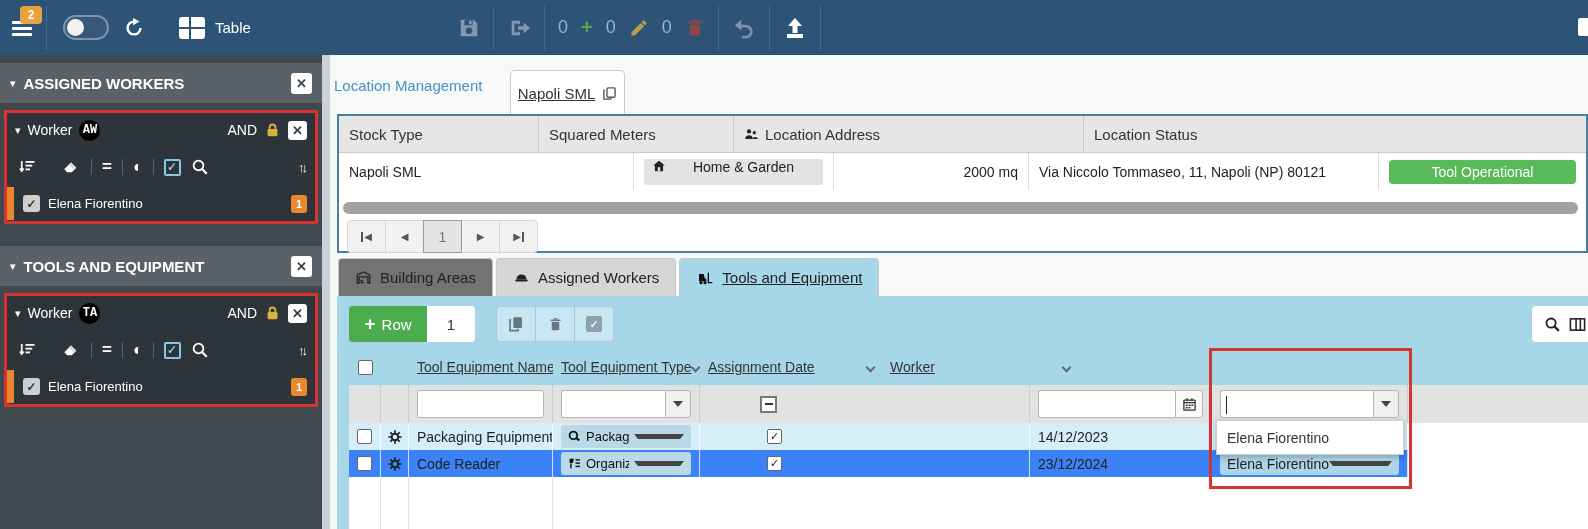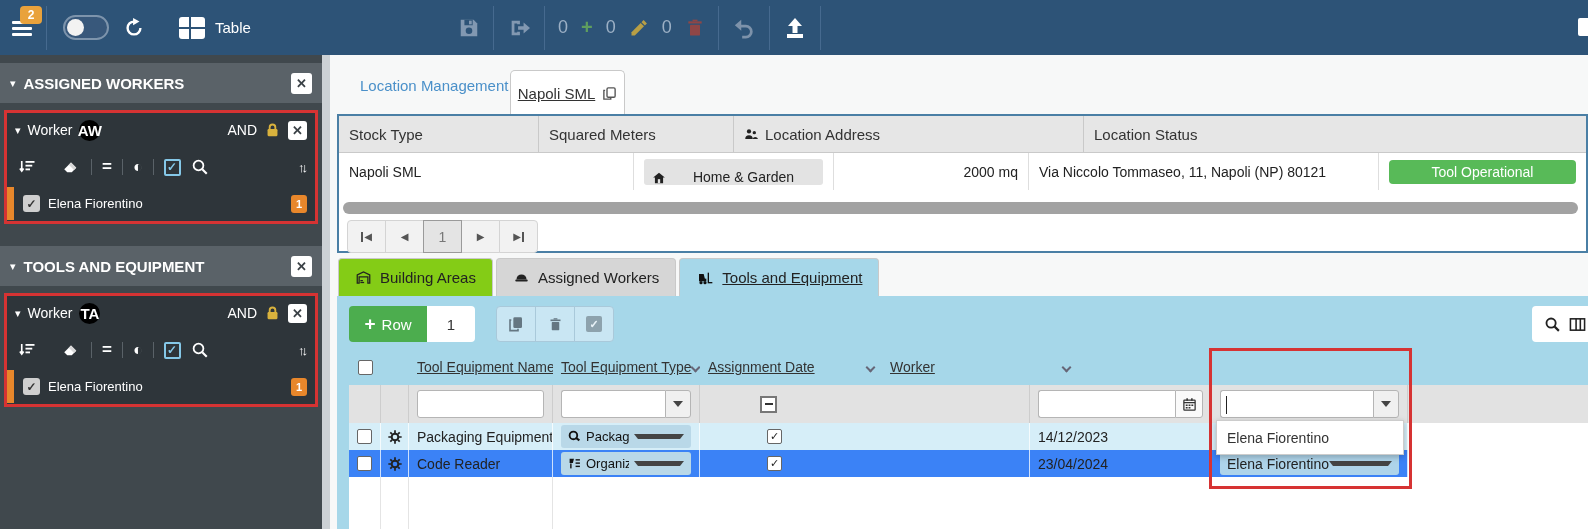--- a/index.html
+++ b/index.html
@@ -37,74 +37,74 @@
   .sb-band .car { color:#fff; font-size:11px; margin-right:8px; }
   .sb-band .ttl { color:#fff; font-weight:bold; font-size:15px; flex:1; }
   .x-btn { width:21px; height:21px; background:#fff; border-radius:3px; color:#3a4146;
            font-size:13px; font-weight:bold; display:flex; align-items:center; justify-content:center; }
   .filterbox { position:absolute; left:4px; width:314px; height:114px;
                border:3px solid #d63333; background:#2e353a; }
   .fb-head { height:34px; display:flex; align-items:center; padding:0 8px; gap:7px; }
   .fb-head .car { color:#fff; font-size:11px; }
   .fb-head .wl { color:#fff; font-size:14px; }
   .fb-badge { width:21px; height:21px; border-radius:50%; background:#000; color:#fff;
-              font-size:15px; font-weight:bold; display:flex; align-items:center; justify-content:center; }
+              font-size:12px; font-weight:bold; display:flex; align-items:center; justify-content:center;font-family:Liberation Mono, monospace; }
   .fb-head .sp { flex:1; }
   .fb-op { color:#fff; font-size:14px; }
   .fb-icons { height:40px; display:flex; align-items:center; padding:0 10px; gap:10px; }
   .fb-sep { width:1px; height:16px; background:#5a6268; }
   .fb-txt { color:#fff; font-size:17px; font-weight:bold; }
   .fb-cb { width:17px; height:17px; border:2px solid #85c8e8; border-radius:2px; color:#85c8e8;
            font-size:12px; display:flex; align-items:center; justify-content:center; font-weight:bold; }
   .fb-sort2 { color:#fff; font-size:13px; letter-spacing:-3px; margin-left:auto; }
   .fb-item { height:33px; display:flex; align-items:center; gap:8px; position:relative;
              padding-left:16px; }
   .fb-strip { position:absolute; left:0; top:0; width:7px; height:33px; background:#e8872b; }
   .fb-itemcb { width:17px; height:17px; background:#cfcfcf; border-radius:3px; color:#333;
                font-size:12px; font-weight:bold; display:flex; align-items:center; justify-content:center; }
   .fb-name { color:#fff; font-size:13px; flex:1; }
   .fb-count { min-width:16px; height:18px; background:#e8872b; color:#fff; font-size:11px; font-weight:bold;
               border-radius:3px; display:flex; align-items:center; justify-content:center; margin-right:8px; padding:0 3px;}
 
   
   .main { position:absolute; left:330px; top:55px; width:1258px; height:474px; }
-  .crumb-tab { position:absolute; left:30px; top:22px; color:#4a90c9; font-size:15px; }
+  .crumb-tab { position:absolute; left:4px; top:22px; color:#4a90c9; font-size:15px; }
   .active-tab { position:absolute; left:180px; top:15px; width:115px; height:45px; background:#fff;
                 border:1px solid #c9c9c9; border-bottom:none; border-radius:5px 5px 0 0;
                 display:flex; align-items:center; justify-content:center; gap:7px; }
   .active-tab .lbl { color:#333; font-size:15px; text-decoration:underline; }
 
   .loc-panel { position:absolute; left:7px; top:59px; width:1251px; height:139px;
                border:2px solid #4a7fa5; background:#fff; }
   .loc-table { display:flex; flex-direction:column; }
   .loc-hrow { display:flex; height:37px; background:#e6e6e6; border-bottom:1px solid #c9c9c9; }
   .loc-cell { display:flex; align-items:center; padding:0 10px; font-size:15px; color:#333;
               border-right:1px solid #c9c9c9; overflow:hidden; white-space:nowrap; }
   .loc-drow { display:flex; height:37px; background:#fff; }
   .loc-drow .loc-cell { border-right:1px solid #dedede; font-size:14px; color:#222; }
   .c-name { width:295px; } .c-stock { width:200px; } .c-sqm { width:195px; justify-content:flex-end; }
   .c-addr { width:350px; gap:6px; } .c-stat { flex:1; border-right:none !important; }
   .stock-pill { width:180px; height:26px; background:#e3e3e3; border-radius:3px;
-                display:flex; align-items:flex-end; padding:0 8px; gap:6px; }
+                display:flex; align-items:flex-start; padding:0 8px; gap:6px; }
   .stock-pill span { flex:1; text-align:center; font-size:14px; color:#222; }
   .stat-pill { width:190px; height:24px; background:#58ba58; border-radius:4px; color:#fff;
                font-size:14px; display:flex; align-items:center; justify-content:center; }
   .hscroll { position:absolute; left:4px; top:86px; width:1235px; height:12px; background:#a2a2a2; border-radius:6px; }
   .pager { position:absolute; left:8px; top:104px; display:flex; }
   .pg-btn { width:39px; height:33px; background:#f2f2f2; border:1px solid #d4d4d4; margin-left:-1px;
             display:flex; align-items:center; justify-content:center; gap:1px; color:#555; font-size:10px; }
   .pg-btn:first-child { border-radius:4px 0 0 4px; margin-left:0; }
   .pg-btn:last-child { border-radius:0 4px 4px 0; }
   .pg-cur { background:#e4e4e4; border:1px solid #9a9a9a; color:#777; font-size:14px; z-index:1; }
   .pg-bar { width:2px; height:10px; background:#555; }
 
   .dtabs { position:absolute; left:8px; top:203px; display:flex; gap:3px; }
   .dtab { height:38px; border:1px solid #c9c9c9; border-bottom:none; border-radius:4px 4px 0 0;
           display:flex; align-items:center; gap:8px; padding:0 16px; font-size:15px; color:#222; }
-  .dtab-building { background:#84cc16; }
+  .dtab-building { background:#737373; }
   .dtab-workers  { background:#d6d6d6; }
   .dtab-tools    { background:#a6d7e9; }
   .dtab-tools .lbl { text-decoration:underline; }
 
   .blue-panel { position:absolute; left:7px; top:241px; width:1251px; height:233px; background:#a6d7e9; }
   .bp-toolbar { position:absolute; left:12px; top:10px; display:flex; align-items:center; height:36px; }
   .add-row { height:36px; width:78px; background:#4cad4e; border-radius:4px 0 0 4px; color:#fff;
              display:flex; align-items:center; justify-content:center; gap:6px; font-size:15px; }
   .add-row .plus { font-size:19px; font-weight:bold; }
   .row-count { height:36px; width:48px; background:#fff; border-radius:0 4px 4px 0;
@@ -612,21 +612,21 @@
                     <rect x="14" y="10" width="8" height="2.6" fill="#111"></rect>
                     <rect x="14" y="16" width="8" height="2.6" fill="#111"></rect>
                 </svg>
                 <span>Organizational Tool</span>
                 <span class="tri-down" style="border-left-width:4px;border-right-width:4px;border-top-width:5px;"></span>
               </div>
             </div>
             <div class="g-cell g-oper">
                 <span class="row-cb">✓</span>
               </div>
-            <div class="g-cell g-date">23/04/2024</div>
+            <div class="g-cell g-date">23/12/2024</div>
             <div class="g-cell g-work">
               <div class="worker-pill">
                 <span>Elena Fiorentino</span>
                 <span class="tri-down" style="border-left-width:4px;border-right-width:4px;border-top-width:5px;"></span>
               </div>
             </div>
           </div>
           <div class="g-below">
             <i style="width:32px;"></i>
               <i style="width:28px;"></i>

